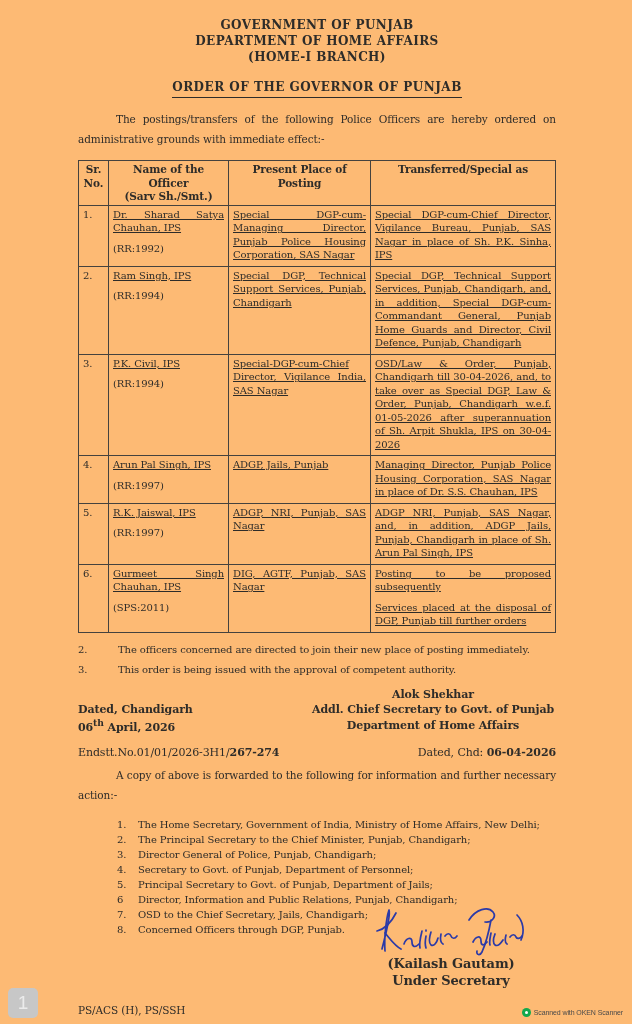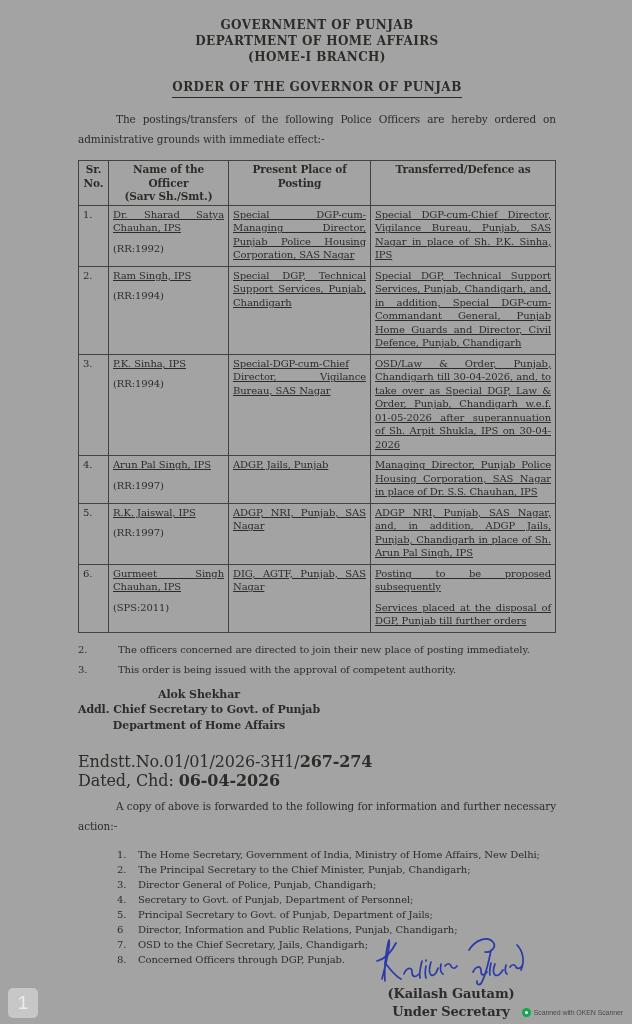--- a/index.html
+++ b/index.html
@@ -5,21 +5,21 @@
   * { box-sizing: border-box; }
   html,body { margin:0; padding:0; }
   body {
     width:632px; height:1024px;
     background:#f1f1ef;
     font-family:"DejaVu Serif", serif;
   }
   .paper {
     position:relative;
     width:632px; height:1024px;
-    background:#a3a3a3;
+    background:#fdba74;
     color:#2e2c29;
     overflow:hidden;
     letter-spacing:-0.1px;
   }
   .content { padding:18px 76px 0 78px; }
 
   .gov-header { text-align:center; }
   .gov-line { font-weight:bold; font-size:12px; line-height:1.32; letter-spacing:.4px; }
   .order-title-wrap { text-align:center; margin-top:11px; }
   .order-title {
@@ -42,21 +42,21 @@
 
   .num-para { display:flex; margin-top:5px; font-size:10px; line-height:1.5; }
   .num-para .pnum { width:40px; flex:none; }
   .num-para .ptext { white-space:nowrap; }
   .paras { margin-top:9px; }
 
   .sig-row { display:flex; justify-content:space-between; margin-top:10px; }
   .dated-block { font-weight:bold; font-size:11px; line-height:1.4; margin-top:15px; }
   .signatory-block { text-align:center; font-weight:bold; font-size:11px; line-height:1.4; padding-right:2px; }
 
-  .endstt-row { display:flex; justify-content:space-between; margin-top:19px; font-size:16px;flex-direction:column; }
+  .endstt-row { display:flex; justify-content:space-between; margin-top:11px; font-size:11px; }
   .endstt-left b, .endstt-right b { font-weight:bold; }
 
   .copy-para { margin-top:7px; font-size:10.5px; line-height:1.9; text-align:justify; text-indent:38px; }
 
   .recipients { margin:4px 0 0 39px; }
   .recipient { display:flex; font-size:10px; line-height:1.5; }
   .recipient .rnum { width:21px; flex:none; }
   .recipient .rtext { white-space:nowrap; }
 
   .us-block { display:flex; justify-content:flex-end; margin-top:-32px; }
@@ -113,21 +113,21 @@
           <col style="width:142px">
           <col>
         </colgroup>
       <thead>
         <tr>
           <th class="c-sr">Sr.
 No.</th>
           <th>Name of the Officer
 (Sarv Sh./Smt.)</th>
           <th>Present Place of Posting</th>
-          <th>Transferred/Defence as</th>
+          <th>Transferred/Special as</th>
         </tr>
       </thead>
       <tbody>
         <tr>
           <td class="c-sr">1.</td>
           <td>
             <div class="cell-just">Dr. Sharad Satya Chauhan, IPS</div>
             <div class="batch">(RR:1992)</div>
           </td>
           <td class="cell-just">Special DGP-cum-Managing Director, Punjab Police Housing Corporation, SAS Nagar</td>
@@ -138,24 +138,24 @@
           <td>
             <div class="cell-just">Ram Singh, IPS</div>
             <div class="batch">(RR:1994)</div>
           </td>
           <td class="cell-just">Special DGP, Technical Support Services, Punjab, Chandigarh</td>
           <td class="cell-just">Special DGP, Technical Support Services, Punjab, Chandigarh, and, in addition, Special DGP-cum-Commandant General, Punjab Home Guards and Director, Civil Defence, Punjab, Chandigarh</td>
         </tr>
         <tr>
           <td class="c-sr">3.</td>
           <td>
-            <div class="cell-just">P.K. Sinha, IPS</div>
+            <div class="cell-just">P.K. Civil, IPS</div>
             <div class="batch">(RR:1994)</div>
           </td>
-          <td class="cell-just">Special-DGP-cum-Chief Director, Vigilance Bureau, SAS Nagar</td>
+          <td class="cell-just">Special-DGP-cum-Chief Director, Vigilance India, SAS Nagar</td>
           <td class="cell-just">OSD/Law &amp; Order, Punjab, Chandigarh till 30-04-2026, and, to take over as Special DGP, Law &amp; Order, Punjab, Chandigarh w.e.f. 01-05-2026 after superannuation of Sh. Arpit Shukla, IPS on 30-04-2026</td>
         </tr>
         <tr>
           <td class="c-sr">4.</td>
           <td>
             <div class="cell-just">Arun Pal Singh, IPS</div>
             <div class="batch">(RR:1997)</div>
           </td>
           <td class="cell-just">ADGP, Jails, Punjab</td>
           <td class="cell-just">Managing Director, Punjab Police Housing Corporation, SAS Nagar in place of Dr. S.S. Chauhan, IPS</td>
@@ -189,20 +189,24 @@
         <span class="pnum">2.</span>
         <span class="ptext">The officers concerned are directed to join their new place of posting immediately.</span>
       </div>
       <div class="num-para">
         <span class="pnum">3.</span>
         <span class="ptext">This order is being issued with the approval of competent authority.</span>
       </div>
     </div>
 
     <div class="sig-row">
+      <div class="dated-block">
+        <div>Dated, Chandigarh</div>
+        <div><span>06</span><sup>th</sup><span> April, 2026</span></div>
+      </div>
       <div class="signatory-block">
         <div>Alok Shekhar</div>
         <div>Addl. Chief Secretary to Govt. of Punjab</div>
         <div>Department of Home Affairs</div>
       </div>
     </div>
 
     <div class="endstt-row">
       <div class="endstt-left"><span>Endstt.No.01/01/2026-3H1/</span><b>267-274</b></div>
       <div class="endstt-right"><span>Dated, Chd: </span><b>06-04-2026</b></div>

